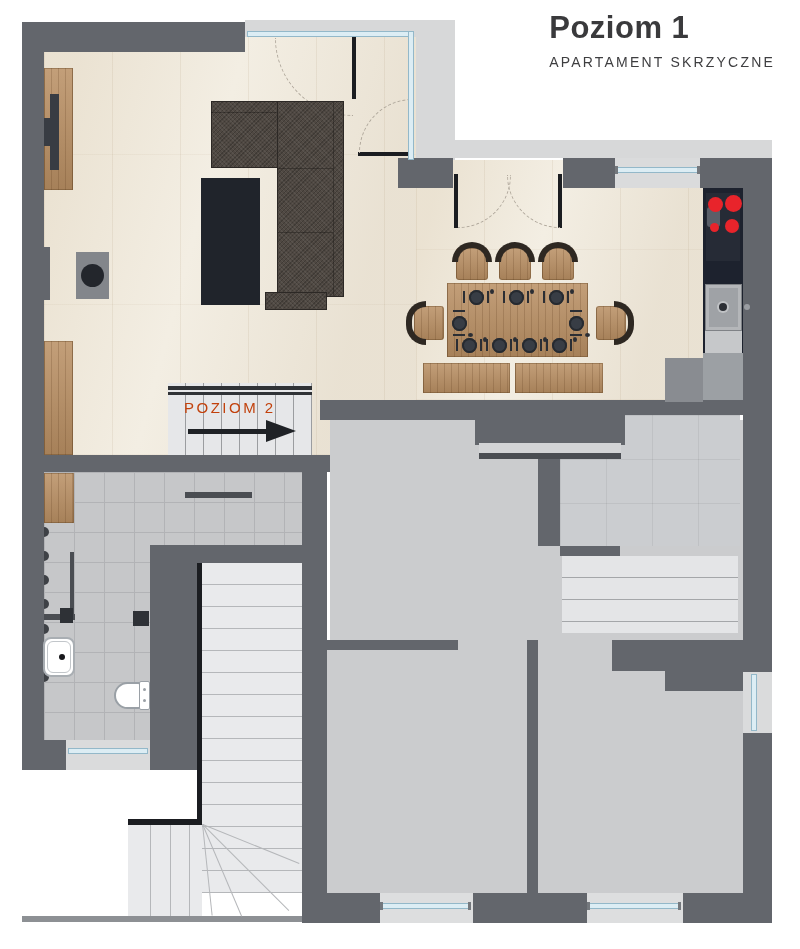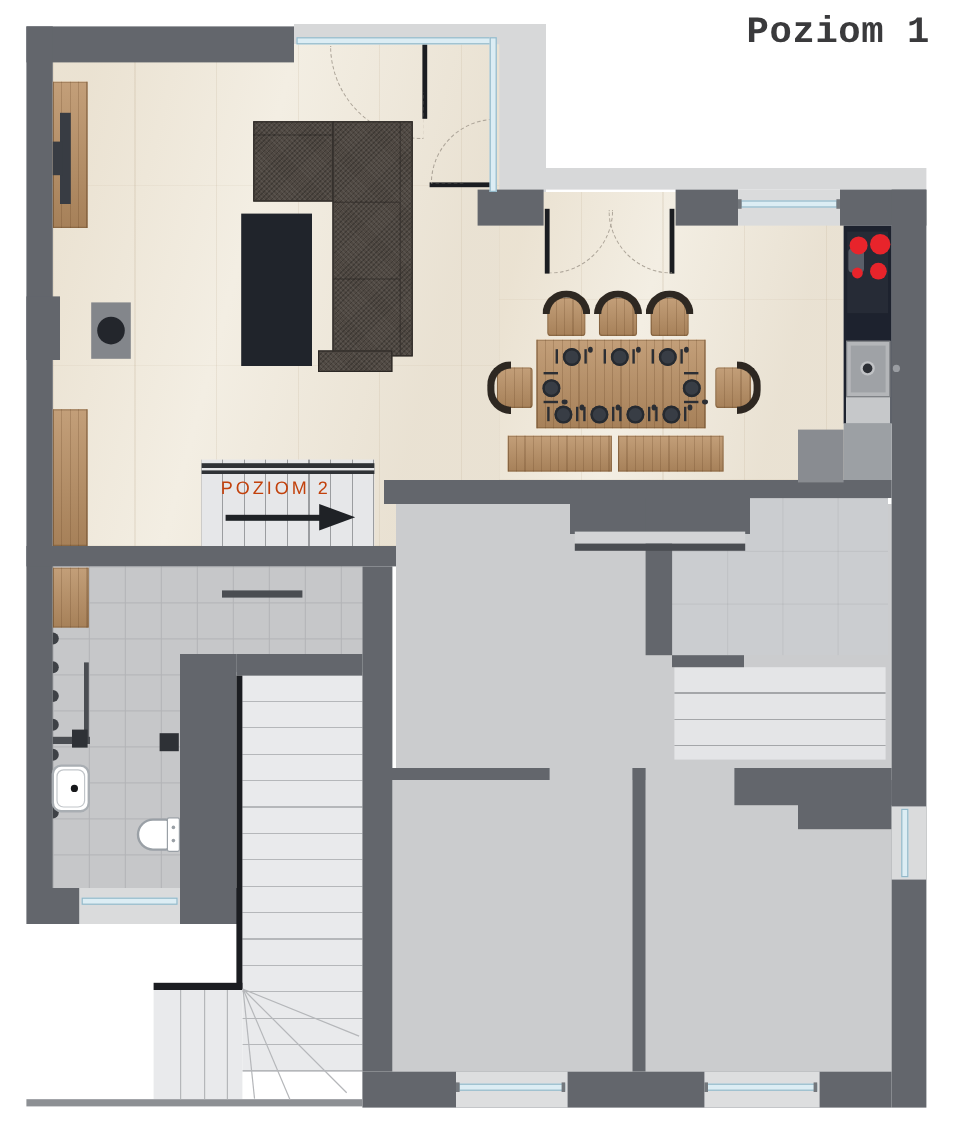--- a/index.html
+++ b/index.html
@@ -50,21 +50,21 @@
     border:1px solid #2c2825;box-sizing:border-box;}
   .sline{position:absolute;background:rgba(0,0,0,0.28);}
   .arc{position:absolute;box-sizing:border-box;}
   .plate{position:absolute;border-radius:50%;background:#383d45;box-shadow:inset 0 0 0 2px #262a30;width:15px;height:15px;}
   .cut{position:absolute;background:#2b2e34;}
   .cutdot{position:absolute;background:#2b2e34;border-radius:50%;}
   .hook{position:absolute;width:5px;height:10px;border-radius:0 5px 5px 0;background:#3e4146;}
   .fan{position:absolute;height:1px;background:#b5b7ba;transform-origin:0 0;}
   .vline{position:absolute;width:1px;background:#b5b7ba;}
   .chair-cap{position:absolute;border:6px solid #2e2822;box-sizing:border-box;background:transparent;}
-  .header{position:absolute;right:25px;top:10px;text-align:left;color:var(--title-text);font-family:Liberation Mono, monospace;}
+  .header{position:absolute;right:25px;top:10px;text-align:left;color:var(--title-text);}
   .header .t{font-size:31px;font-weight:700;letter-spacing:0.5px;}
   .header .s{margin-top:8px;font-size:14px;letter-spacing:2.2px;color:#3e3e40;}
   .stair-label{position:absolute;left:184px;top:399px;width:120px;font-size:15px;letter-spacing:2.5px;color:#c2410c;}
   .rod{position:absolute;background:#4a4d52;}
 </style>
 </head>
 <body>
 
 <div class="plan">
 
@@ -260,14 +260,15 @@
       <div class="fan" style="left:203px;top:824px;width:122px;transform:rotate(45deg);"></div>
       <div class="fan" style="left:203px;top:824px;width:100px;transform:rotate(67deg);"></div>
       <div class="fan" style="left:203px;top:824px;width:92px;transform:rotate(84deg);"></div>
     </div>
   <div class="vline" style="left:150px;top:825px;height:91px;"></div>
   <div class="vline" style="left:170px;top:825px;height:91px;"></div>
   <div class="vline" style="left:189px;top:825px;height:91px;"></div>
 
   <div class="header">
     <div class="t">Poziom 1</div>
+    <div class="s">APARTAMENT SKRZYCZNE</div>
   </div>
 </div>
 
 </body></html>

